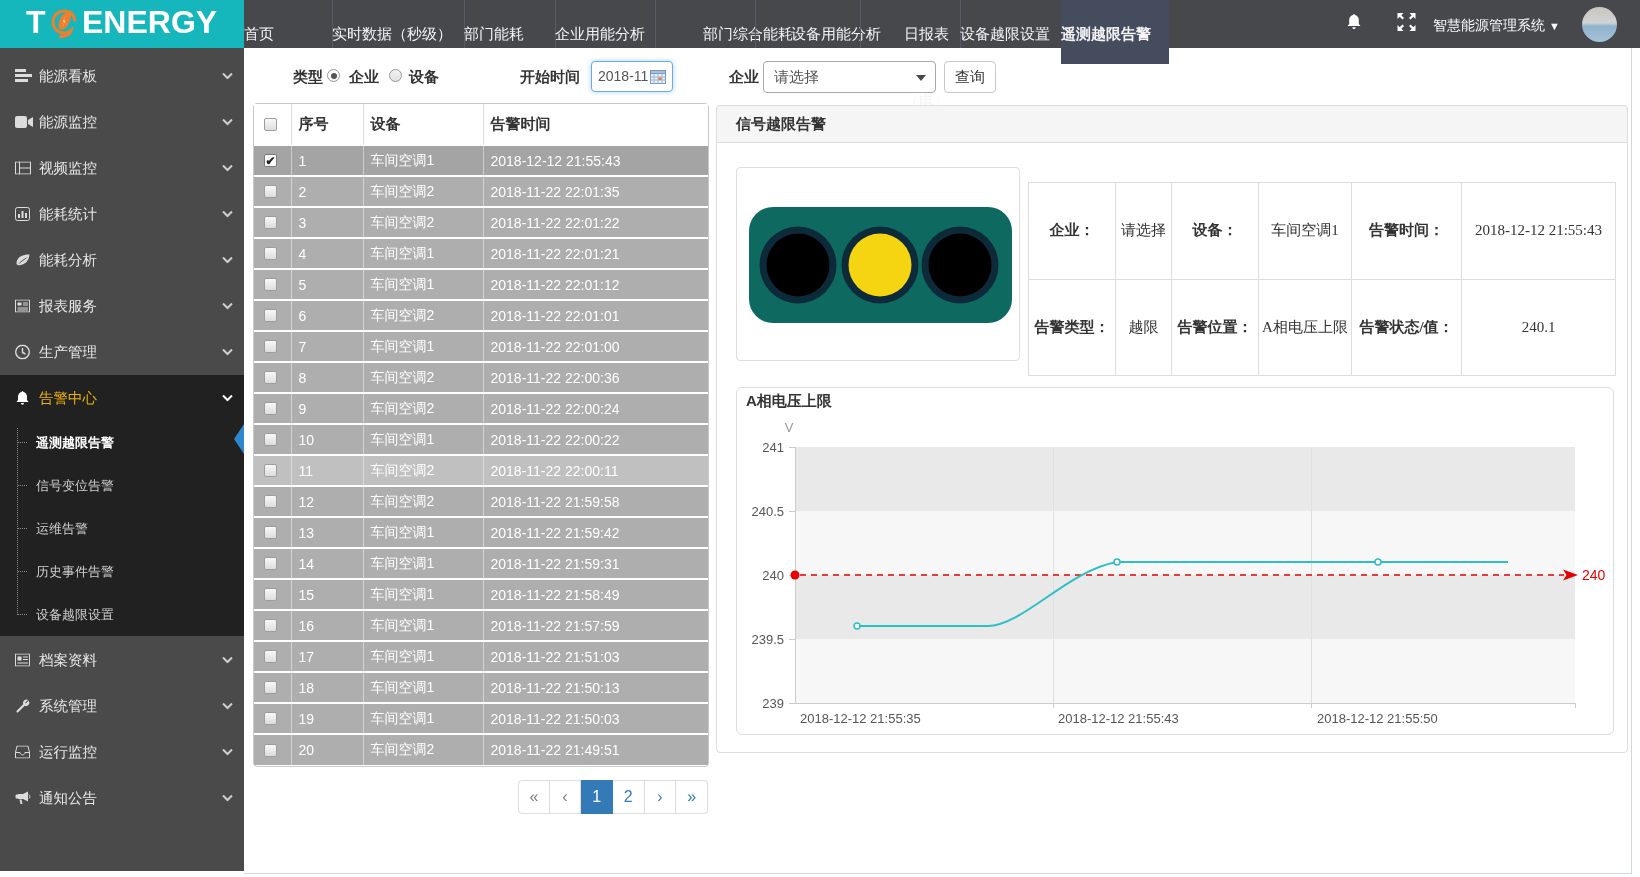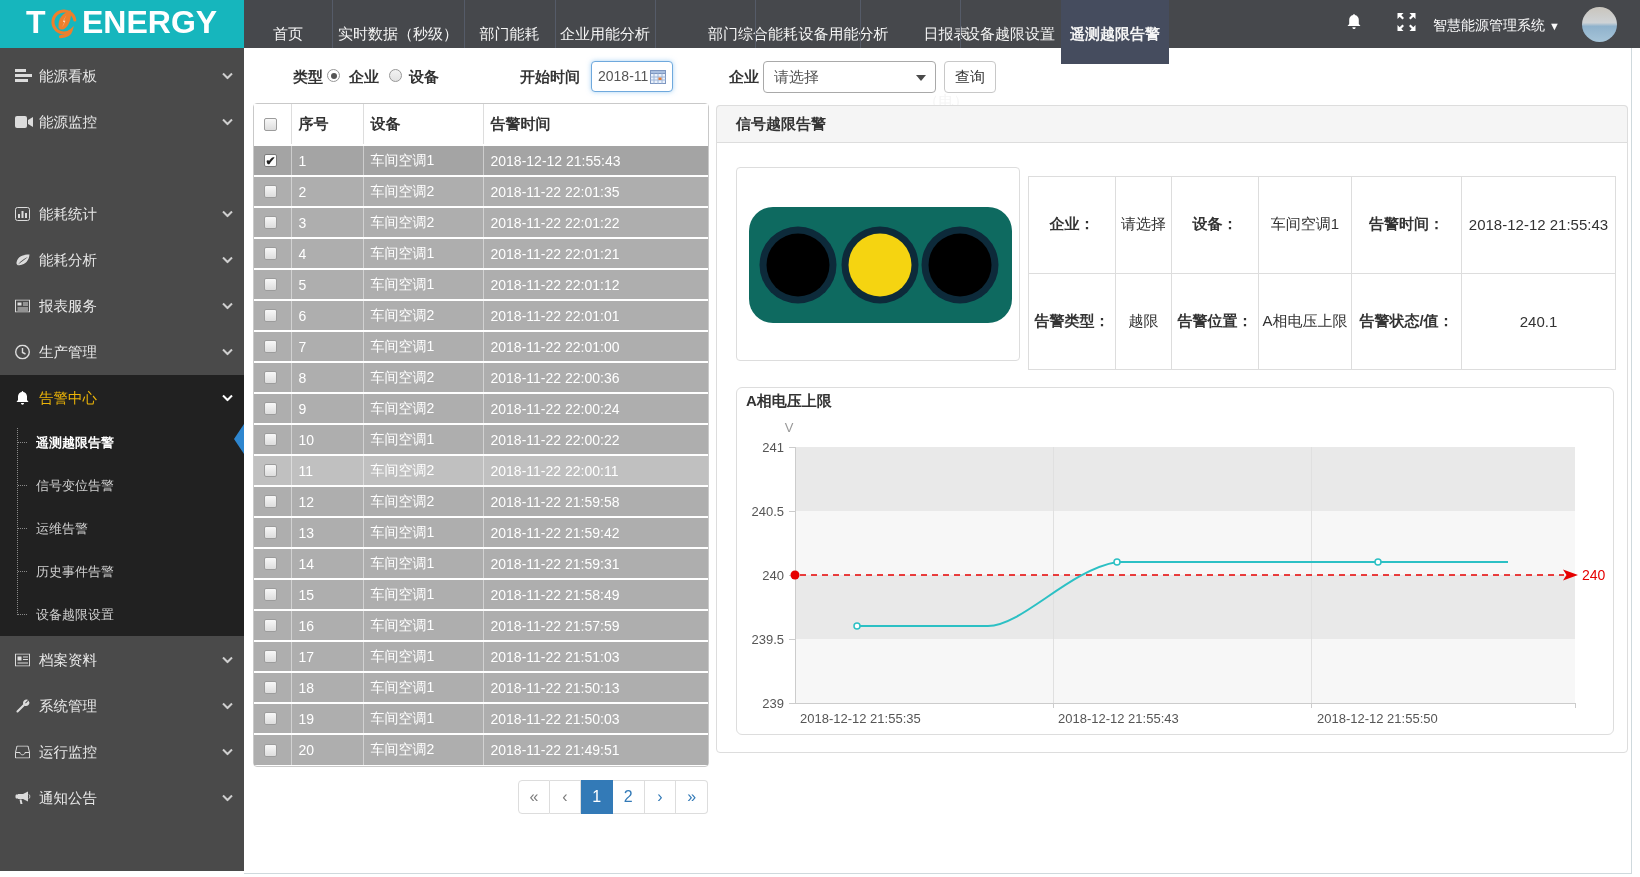--- a/index.html
+++ b/index.html
@@ -2,21 +2,21 @@
 <html><head>
 <meta charset="utf-8">
 <style>
 * { margin:0; padding:0; box-sizing:border-box; }
 html,body { width:1640px; height:877px; overflow:hidden; background:#fff;
   font-family:"Liberation Sans", sans-serif; }
 
 
 #header { position:absolute; left:0; top:0; width:1640px; height:48px; background:#46484c; }
 #logo { position:absolute; left:0; top:0; width:244px; height:48px; background:#16b6bd; }
-.navitem { position:absolute; top:0; height:64px; line-height:67px; text-align:center; color:#f5f5f5; font-size:15px; }
+.navitem { position:absolute; top:0; height:64px; line-height:67px; color:#f5f5f5; font-size:15px; }
 .navsep { position:absolute; top:0; width:1px; height:48px; background:#555b68; }
 .navactive { background:#454c5e; font-weight:bold; }
 #toprightlabel { position:absolute; top:0; height:48px; line-height:50px; color:#fafafa; font-size:14px; left:1433px; }
 #avatar { position:absolute; left:1582px; top:7px; width:35px; height:35px; border-radius:50%;
   background:linear-gradient(#c9c5bd 0%, #cfd3d6 45%, #8fb2cc 55%, #a6c4d8 100%); }
 
 
 #sidebar { position:absolute; left:0; top:48px; width:244px; height:823px; background:#4a4a4a; }
 .sbitem { position:absolute; left:0; width:244px; height:46px; color:#e8e8e8; font-size:14.5px; }
 .sbitem .txt { position:absolute; left:39px; top:50%; transform:translateY(-50%); }
@@ -77,21 +77,21 @@
 .pg.act { background:#337ab7; color:#fff; border-color:#337ab7; }
 
 
 #rpanel { position:absolute; left:716px; top:105px; width:912px; height:648px;
   border:1px solid #ddd; border-radius:4px; background:#fff; }
 #rphead { position:absolute; left:716px; top:105px; width:912px; height:38px; background:#f5f5f5;
   border:1px solid #ddd; border-radius:4px 4px 0 0; line-height:36px; padding-left:19px;
   font-weight:bold; font-size:15px; color:#333; }
 #lightbox { position:absolute; left:736px; top:167px; width:284px; height:194px;
   border:1px solid #ddd; border-radius:4px; }
-#dtable { position:absolute; left:1028px; top:176px; width:587px; height:182px; }
+#dtable { position:absolute; left:1028px; top:182px; width:587px; height:182px;font-family:Liberation Serif, serif; }
 #dtable table { border-collapse:collapse; width:587px; height:194px; table-layout:fixed; }
 #dtable td { border:1px solid #ddd; text-align:center; font-size:15px; color:#333; }
 #dtable td.lab { font-weight:bold; }
 #chartcard { position:absolute; left:736px; top:387px; width:878px; height:348px;
   border:1px solid #ddd; border-radius:6px; }
 #charttitle { position:absolute; left:746px; top:392px; font-weight:bold; font-size:15px; color:#333; }
 </style>
 </head>
 <body>
 
@@ -152,20 +152,31 @@
     <svg class="chev" width="11" height="7" viewBox="0 0 11 7">
         <path d="M1 1 L5.5 5.5 L10 1" stroke="#cfcfcf" stroke-width="2" fill="none"></path>
       </svg>
   </div>
   <div class="sbitem" style="top:51px;">
     <svg class="ico" width="18" height="12" viewBox="0 0 18 12">
         <rect x="0" y="0" width="12" height="12" rx="2" fill="#dcdcdc"></rect>
         <path d="M13 4 L18 1 L18 11 L13 8 Z" fill="#dcdcdc"></path>
       </svg>
     <span class="txt">能源监控</span>
+    <svg class="chev" width="11" height="7" viewBox="0 0 11 7">
+        <path d="M1 1 L5.5 5.5 L10 1" stroke="#cfcfcf" stroke-width="2" fill="none"></path>
+      </svg>
+  </div>
+  <div class="sbitem" style="top:97px;">
+    <svg class="ico" width="16" height="13" viewBox="0 0 16 13">
+        <rect x="0.5" y="0.5" width="15" height="12" fill="none" stroke="#dcdcdc"></rect>
+        <line x1="4.5" y1="0" x2="4.5" y2="13" stroke="#dcdcdc"></line>
+        <line x1="4.5" y1="6.5" x2="16" y2="6.5" stroke="#dcdcdc"></line>
+      </svg>
+    <span class="txt">视频监控</span>
     <svg class="chev" width="11" height="7" viewBox="0 0 11 7">
         <path d="M1 1 L5.5 5.5 L10 1" stroke="#cfcfcf" stroke-width="2" fill="none"></path>
       </svg>
   </div>
   <div class="sbitem" style="top:189px;">
     <svg class="ico" width="16" height="13" viewBox="0 0 16 13">
         <path d="M14.5 1 C8 1 2.5 3 1.5 9 C1.2 11 2.5 12 4.5 11.8 C11 11 14 6.5 14.5 1 Z M3 11 C6 7 10 4.5 13 3.5" fill="#dcdcdc" fill-rule="evenodd"></path>
       </svg>
     <span class="txt">能耗分析</span>
     <svg class="chev" width="11" height="7" viewBox="0 0 11 7">

